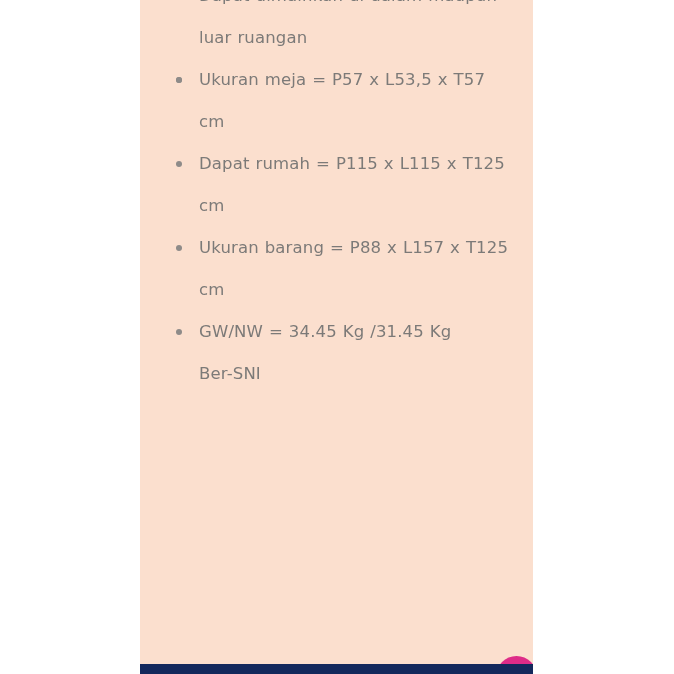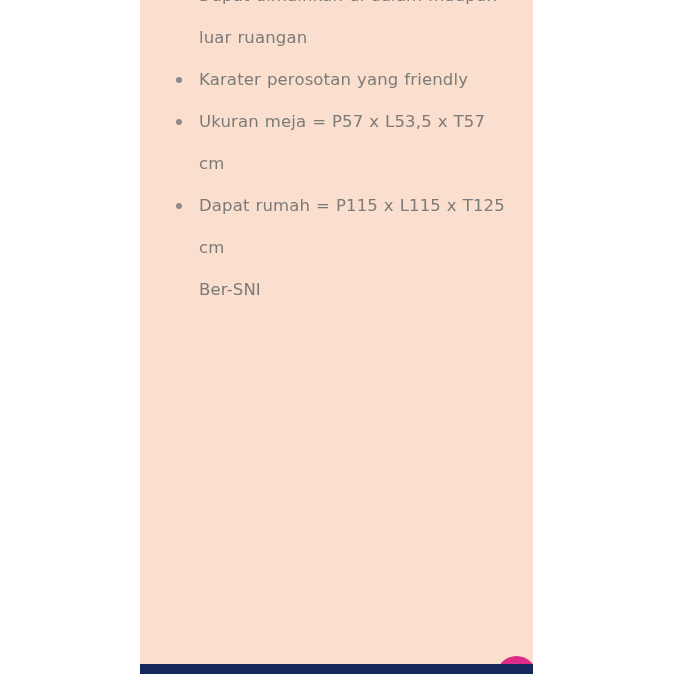--- a/index.html
+++ b/index.html
@@ -101,29 +101,36 @@
 
   <div id="panel">
 
     <ul id="spec-list">
       <li>
         
         <span>Dapat dimainkan di dalam maupun luar ruangan</span>
       </li>
       <li>
         <span class="bullet"></span>
-        <span>Karater perosotan yang friendly</span>
       </li>
       <li>
         <span class="bullet"></span>
         <span>Ukuran meja = P57 x L53,5 x T57 cm</span>
       </li>
       <li>
         <span class="bullet"></span>
         <span>Dapat rumah = P115 x L115 x T125 cm</span>
+      </li>
+      <li>
+        <span class="bullet"></span>
+        <span>Ukuran barang = P88 x L157 x T125 cm</span>
+      </li>
+      <li>
+        <span class="bullet"></span>
+        <span>GW/NW = 34.45 Kg /31.45 Kg</span>
       </li>
       <li>
         
         <span>Ber-SNI</span>
       </li>
 
     </ul>
 
   </div>
 

